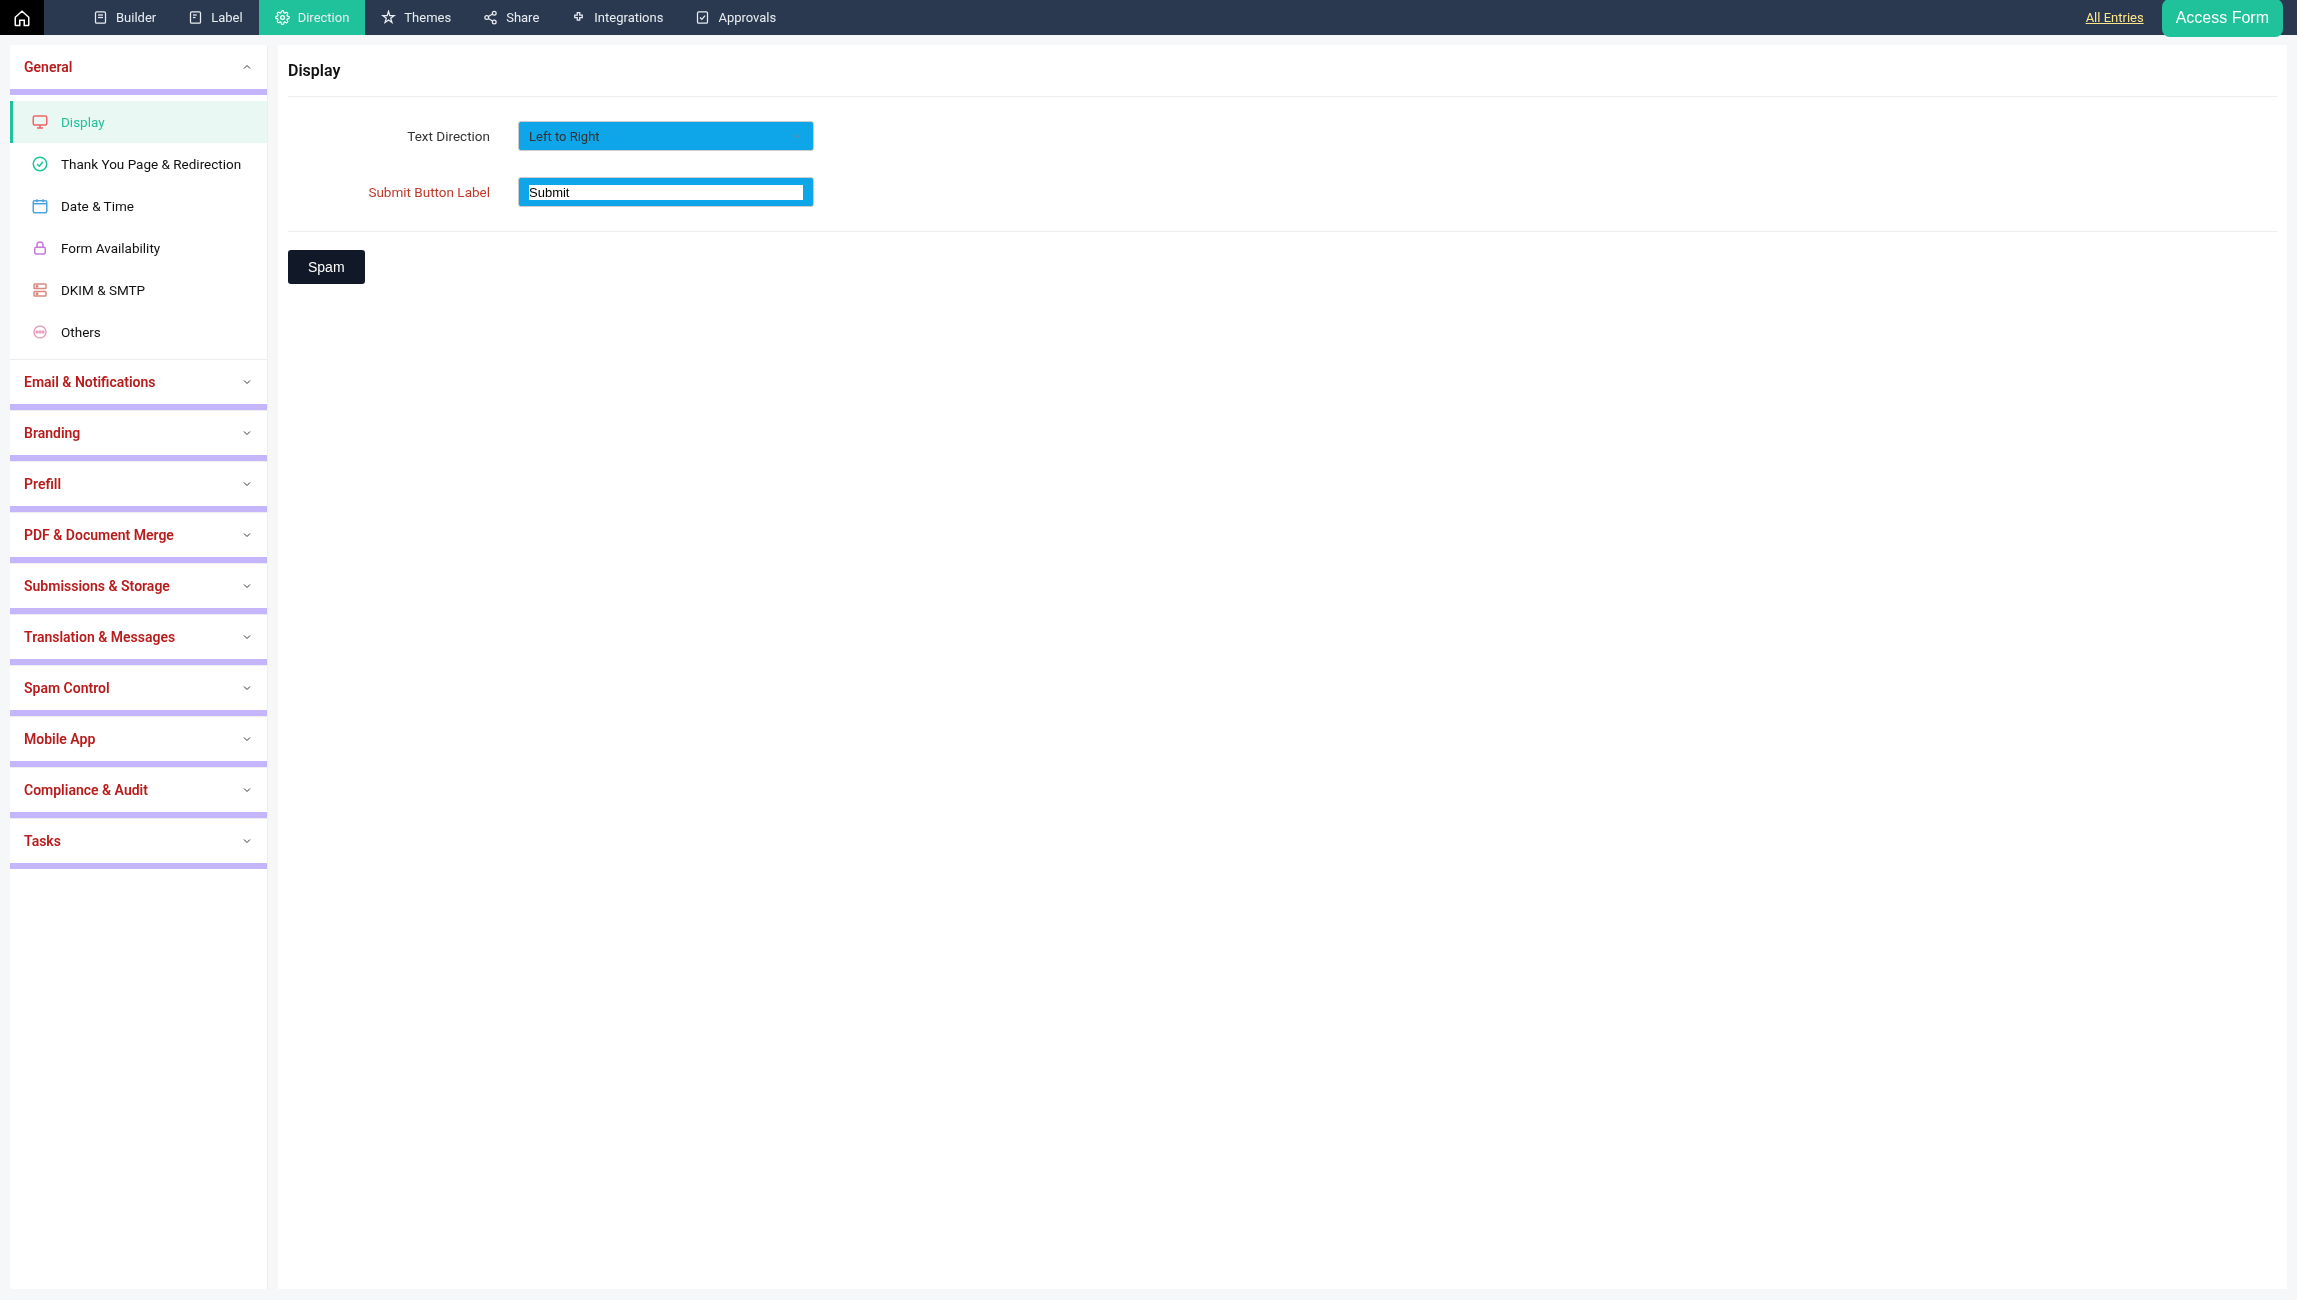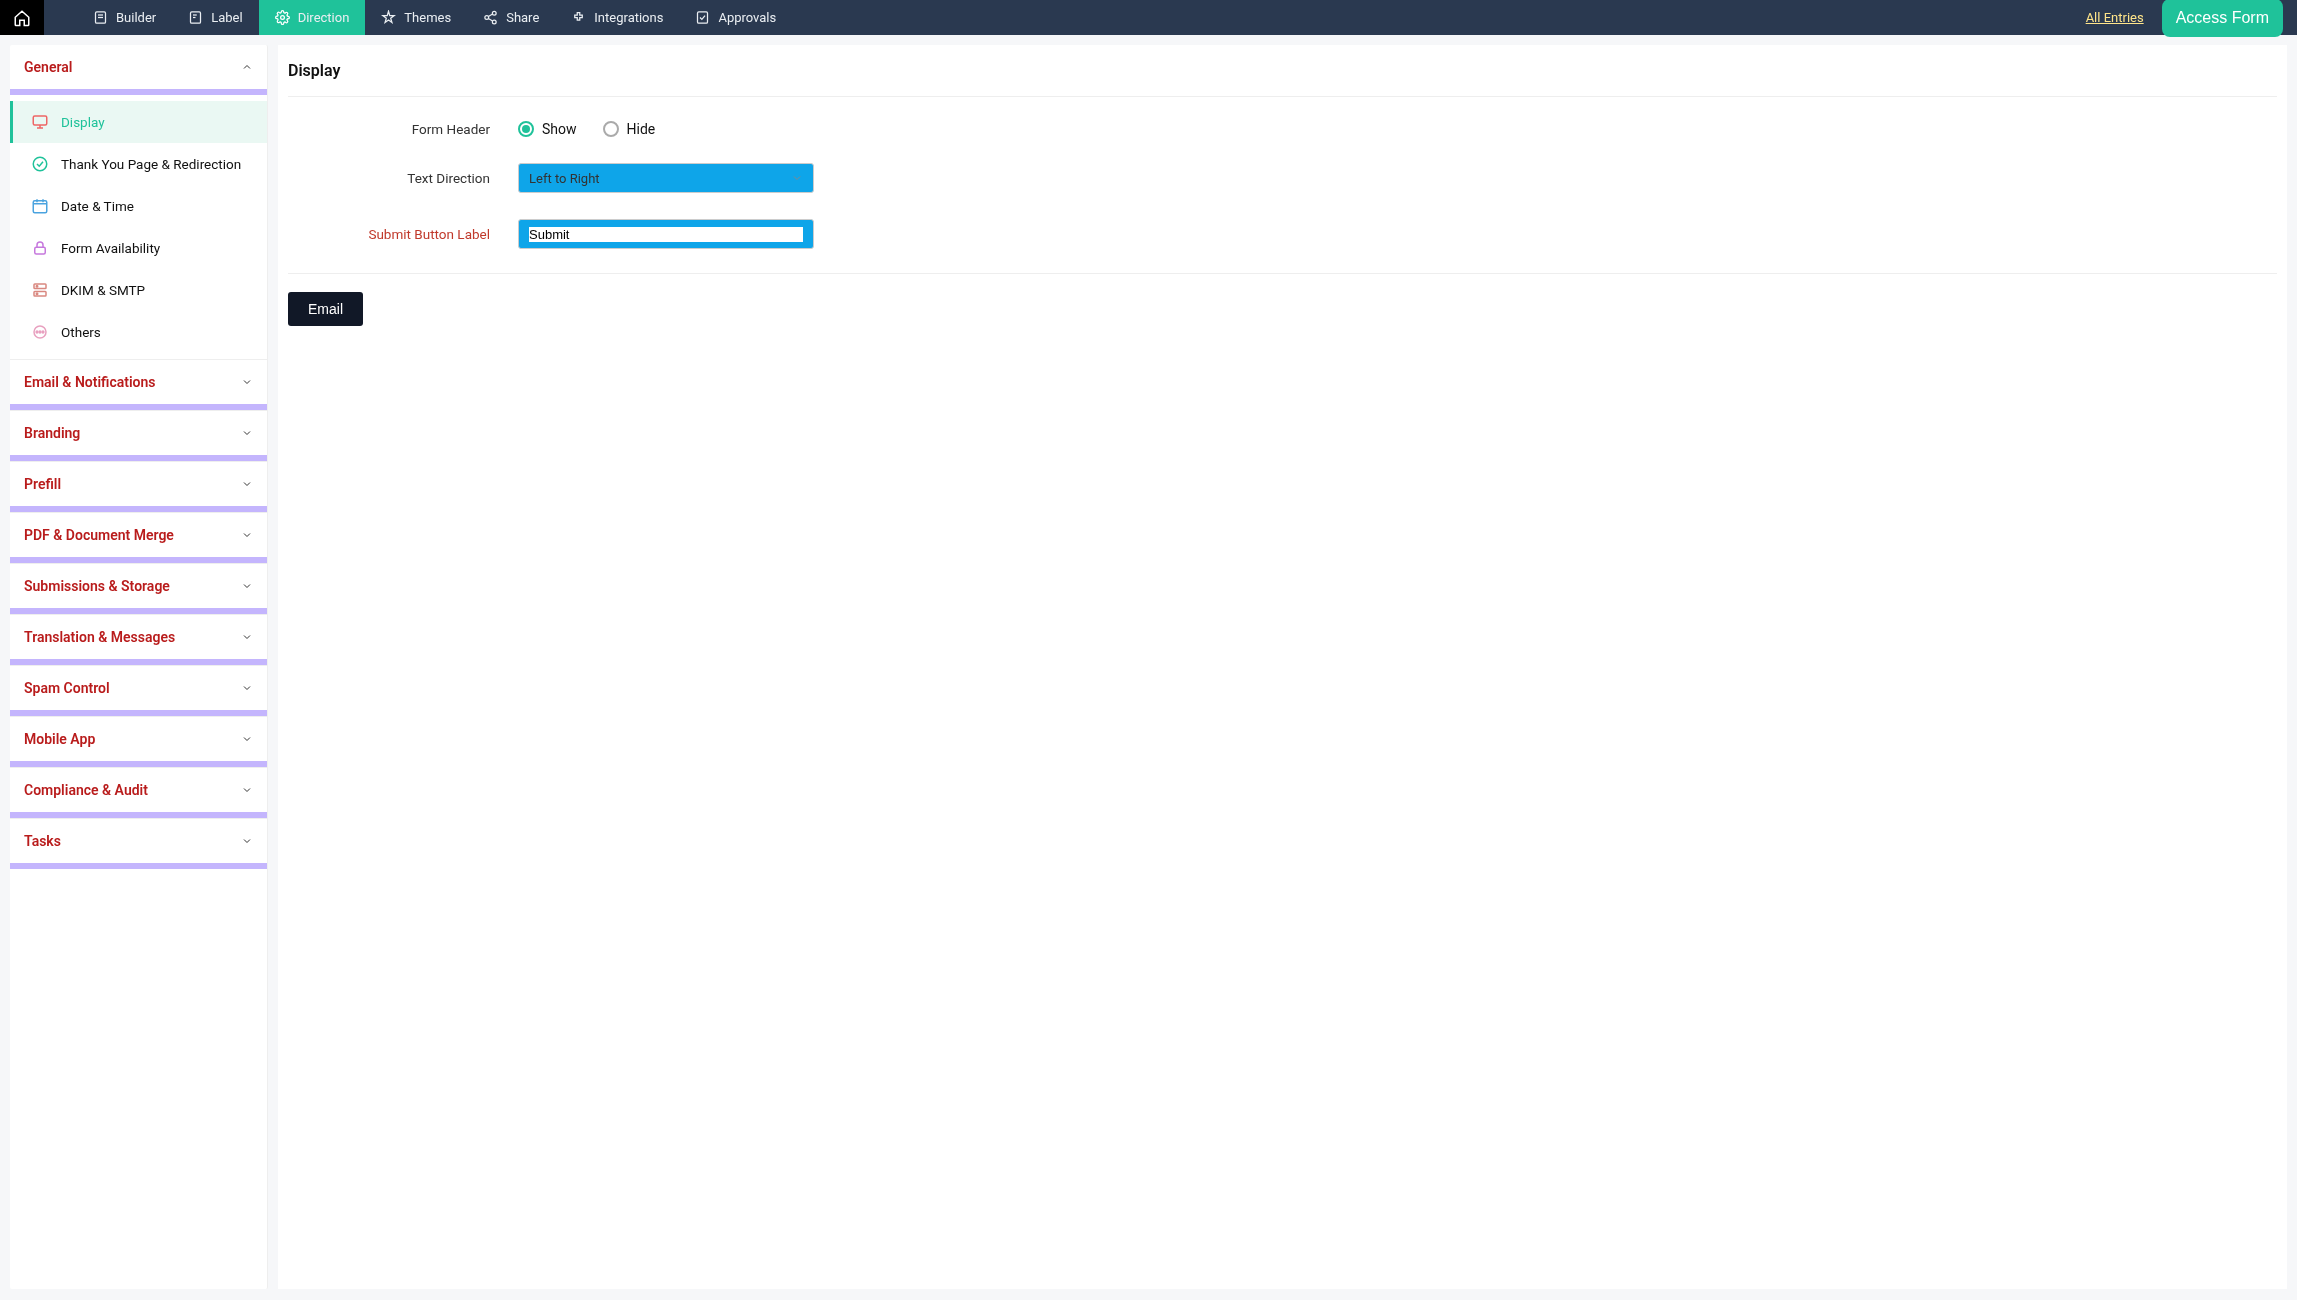--- a/index.html
+++ b/index.html
@@ -389,49 +389,34 @@
           <polyline points="6 9 12 15 18 9"></polyline>
         </svg>
     </div>
   </div>
 
   <div class="content">
     <div class="page-title">Display</div>
 
     <div class="form-area">
 
-      <div class="form-row">
-        <div class="form-label">Form Header</div>
-        <div class="form-control-area">
-          <label class="radio-group">
-            <span class="radio-outer selected">
-                <span class="radio-inner"></span>
-              </span>
-            <span>Show</span>
-          </label>
-          <label class="radio-group">
-            <span class="radio-outer"></span>
-            <span>Hide</span>
-          </label>
-        </div>
-      </div>
 
       <div class="form-row">
         <div class="form-label">Text Direction</div>
         <div class="select-box">
           <span>Left to Right</span>
           <svg width="12" height="12" viewBox="0 0 24 24" fill="none" stroke="#888" stroke-width="2">
               <polyline points="6 9 12 15 18 9"></polyline>
             </svg>
         </div>
       </div>
 
       <div class="form-row">
         <div class="form-label required">Submit Button Label</div>
         <div class="text-input">
           <input type="text" value="Submit" style="">
         </div>
       </div>
     </div>
 
-    <button class="save-btn">Email</button>
+    <button class="save-btn">Spam</button>
   </div>
 </div>
 
 </body></html>

